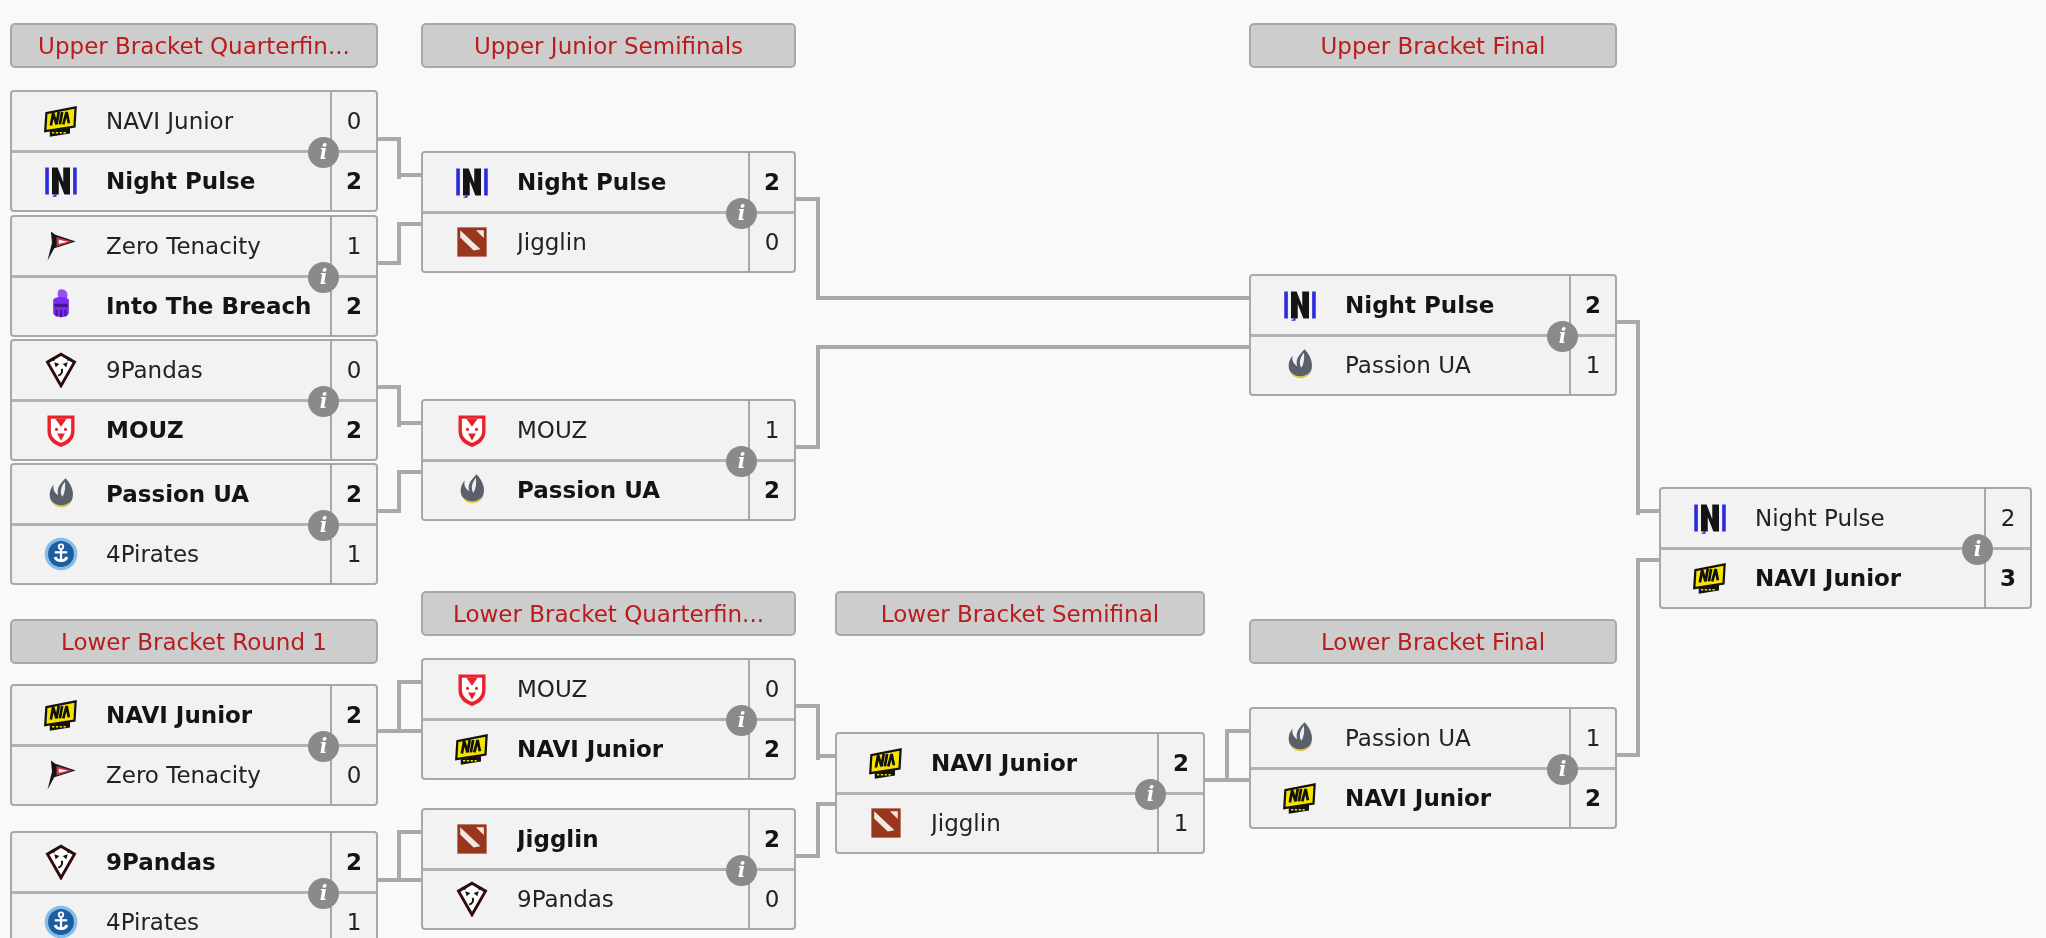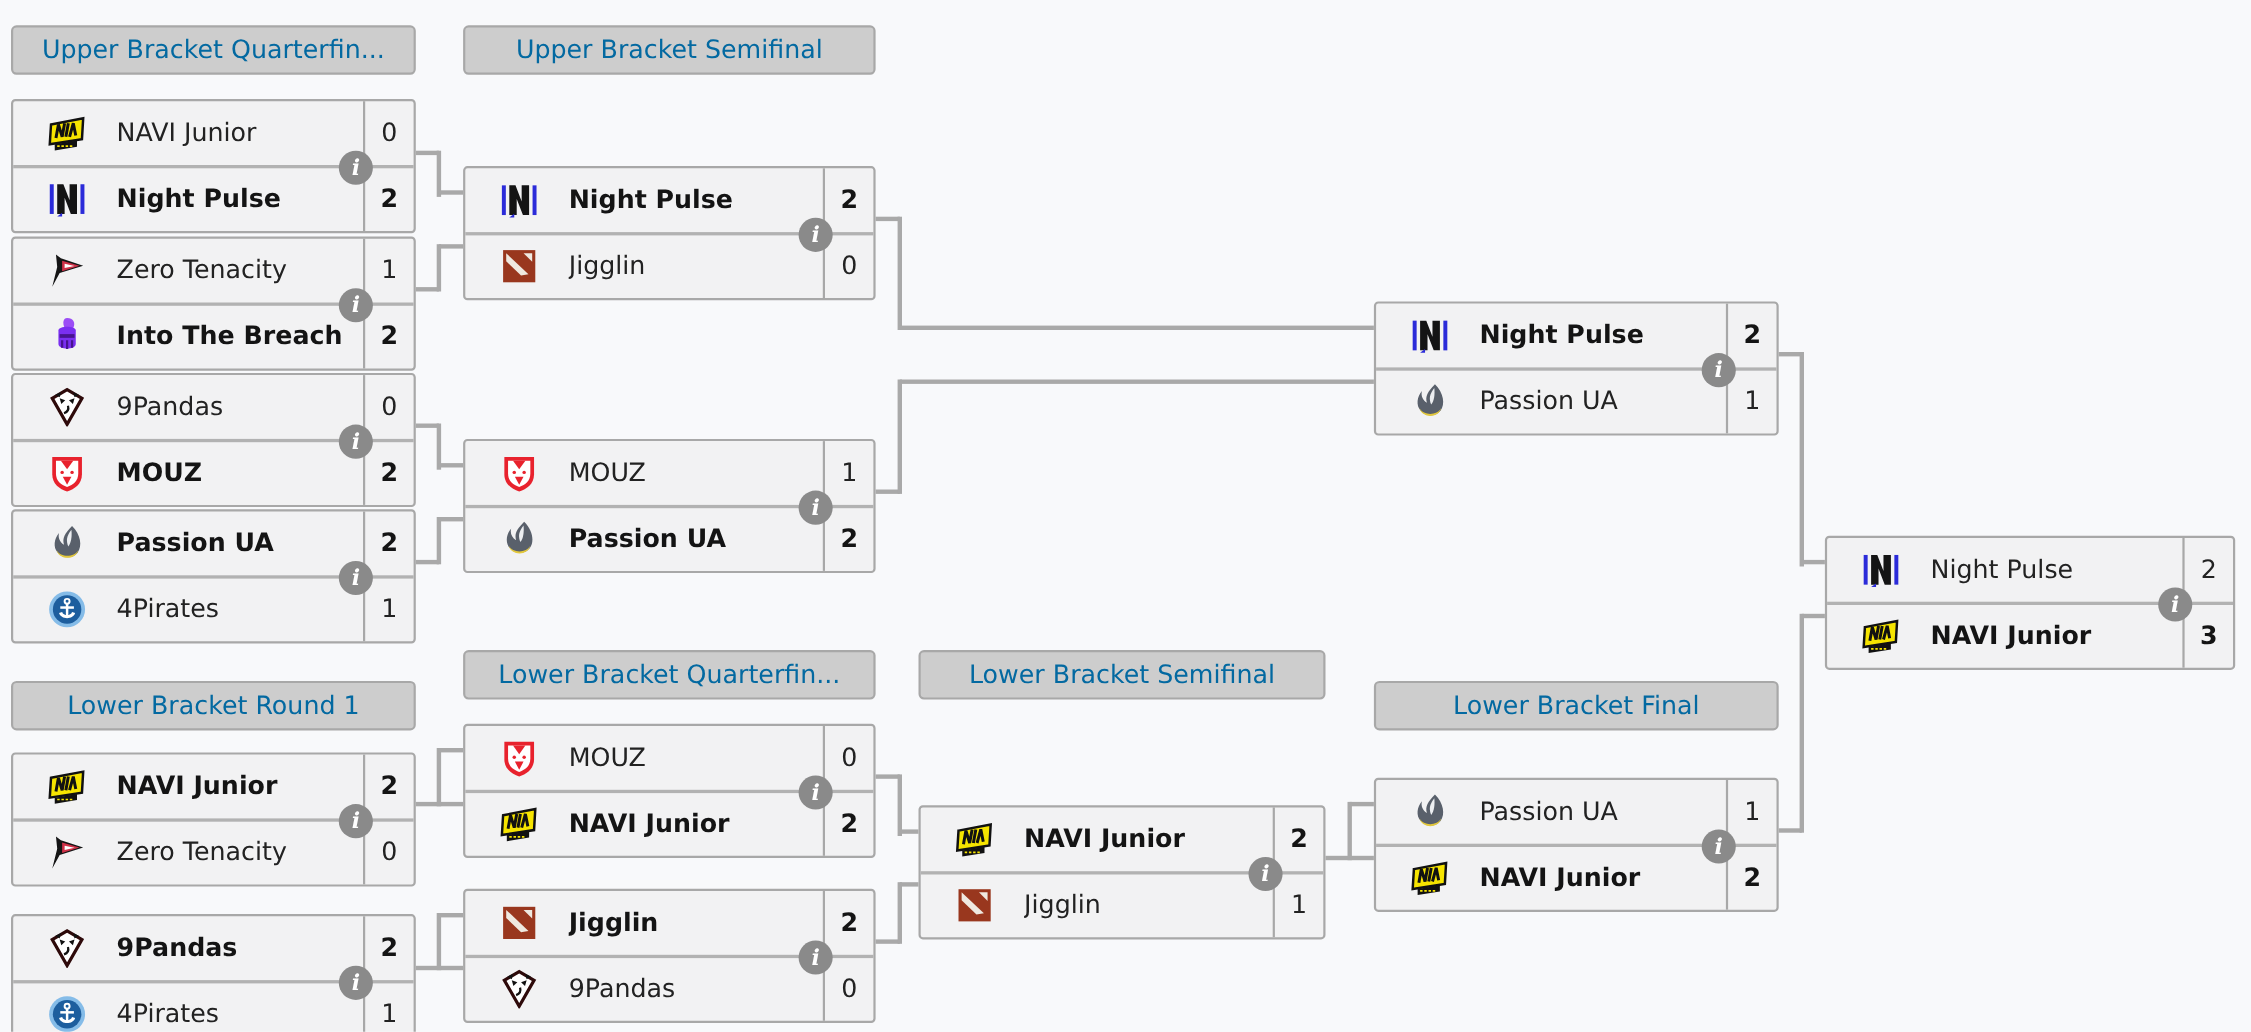--- a/index.html
+++ b/index.html
@@ -13,21 +13,21 @@
   }
   #bracket { position:absolute; inset:0; }
 
   
   .round-header {
     position:absolute; height:45px;
     background:#cdcdcd;
     border:2px solid #a8a8a8;
     border-radius:5px;
     display:flex; align-items:center; justify-content:center;
-    font-size:23px; color:#0369a1;
+    font-size:23px; color:#b91c1c;
     white-space:nowrap; overflow:hidden;
   }
 
   
   .match {
     position:absolute; height:122px;
     background:#f2f2f3;
     border:2px solid #a8a8a8;
     border-radius:4px;
     display:flex; flex-direction:column;
@@ -126,21 +126,22 @@
       <rect x="3" y="3" width="26" height="26" fill="#99371e"></rect>
       <path d="M5.5 5.5 L23.5 22.5 L17.5 23.5 L5.5 12 Z" fill="#efe9e0"></path>
       <path d="M19.5 5.5 L26.5 5.5 L26.5 12.5 Z" fill="#efe9e0"></path>
     </symbol>
   </defs>
 </svg>
 
 <div id="bracket">
 
   <div class="round-header" style="left:10px; top:23px; width:368px;">Upper Bracket Quarterfin...</div>
-  <div class="round-header" style="left:421px; top:23px; width:375px;">Upper Bracket Semifinal</div>
+  <div class="round-header" style="left:421px; top:23px; width:375px;">Upper Junior Semifinals</div>
+  <div class="round-header" style="left:1249px; top:23px; width:368px;">Upper Bracket Final</div>
   <div class="round-header" style="left:10px; top:619px; width:368px;">Lower Bracket Round 1</div>
   <div class="round-header" style="left:835px; top:591px; width:370px;">Lower Bracket Semifinal</div>
   <div class="round-header" style="left:421px; top:591px; width:375px;">Lower Bracket Quarterfin...</div>
   <div class="round-header" style="left:1249px; top:591px; width:368px;margin-top:28px;">Lower Bracket Final</div>
 
   <div class="conn" style="left:378px; top:137px; width:21px; height:4px;"></div>
   <div class="conn" style="left:397px; top:137px; width:4px; height:42px;"></div>
   <div class="conn" style="left:399px; top:173px; width:22px; height:4px;"></div>
   <div class="conn" style="left:378px; top:261px; width:21px; height:4px;"></div>
   <div class="conn" style="left:397px; top:222px; width:4px; height:43px;"></div>

